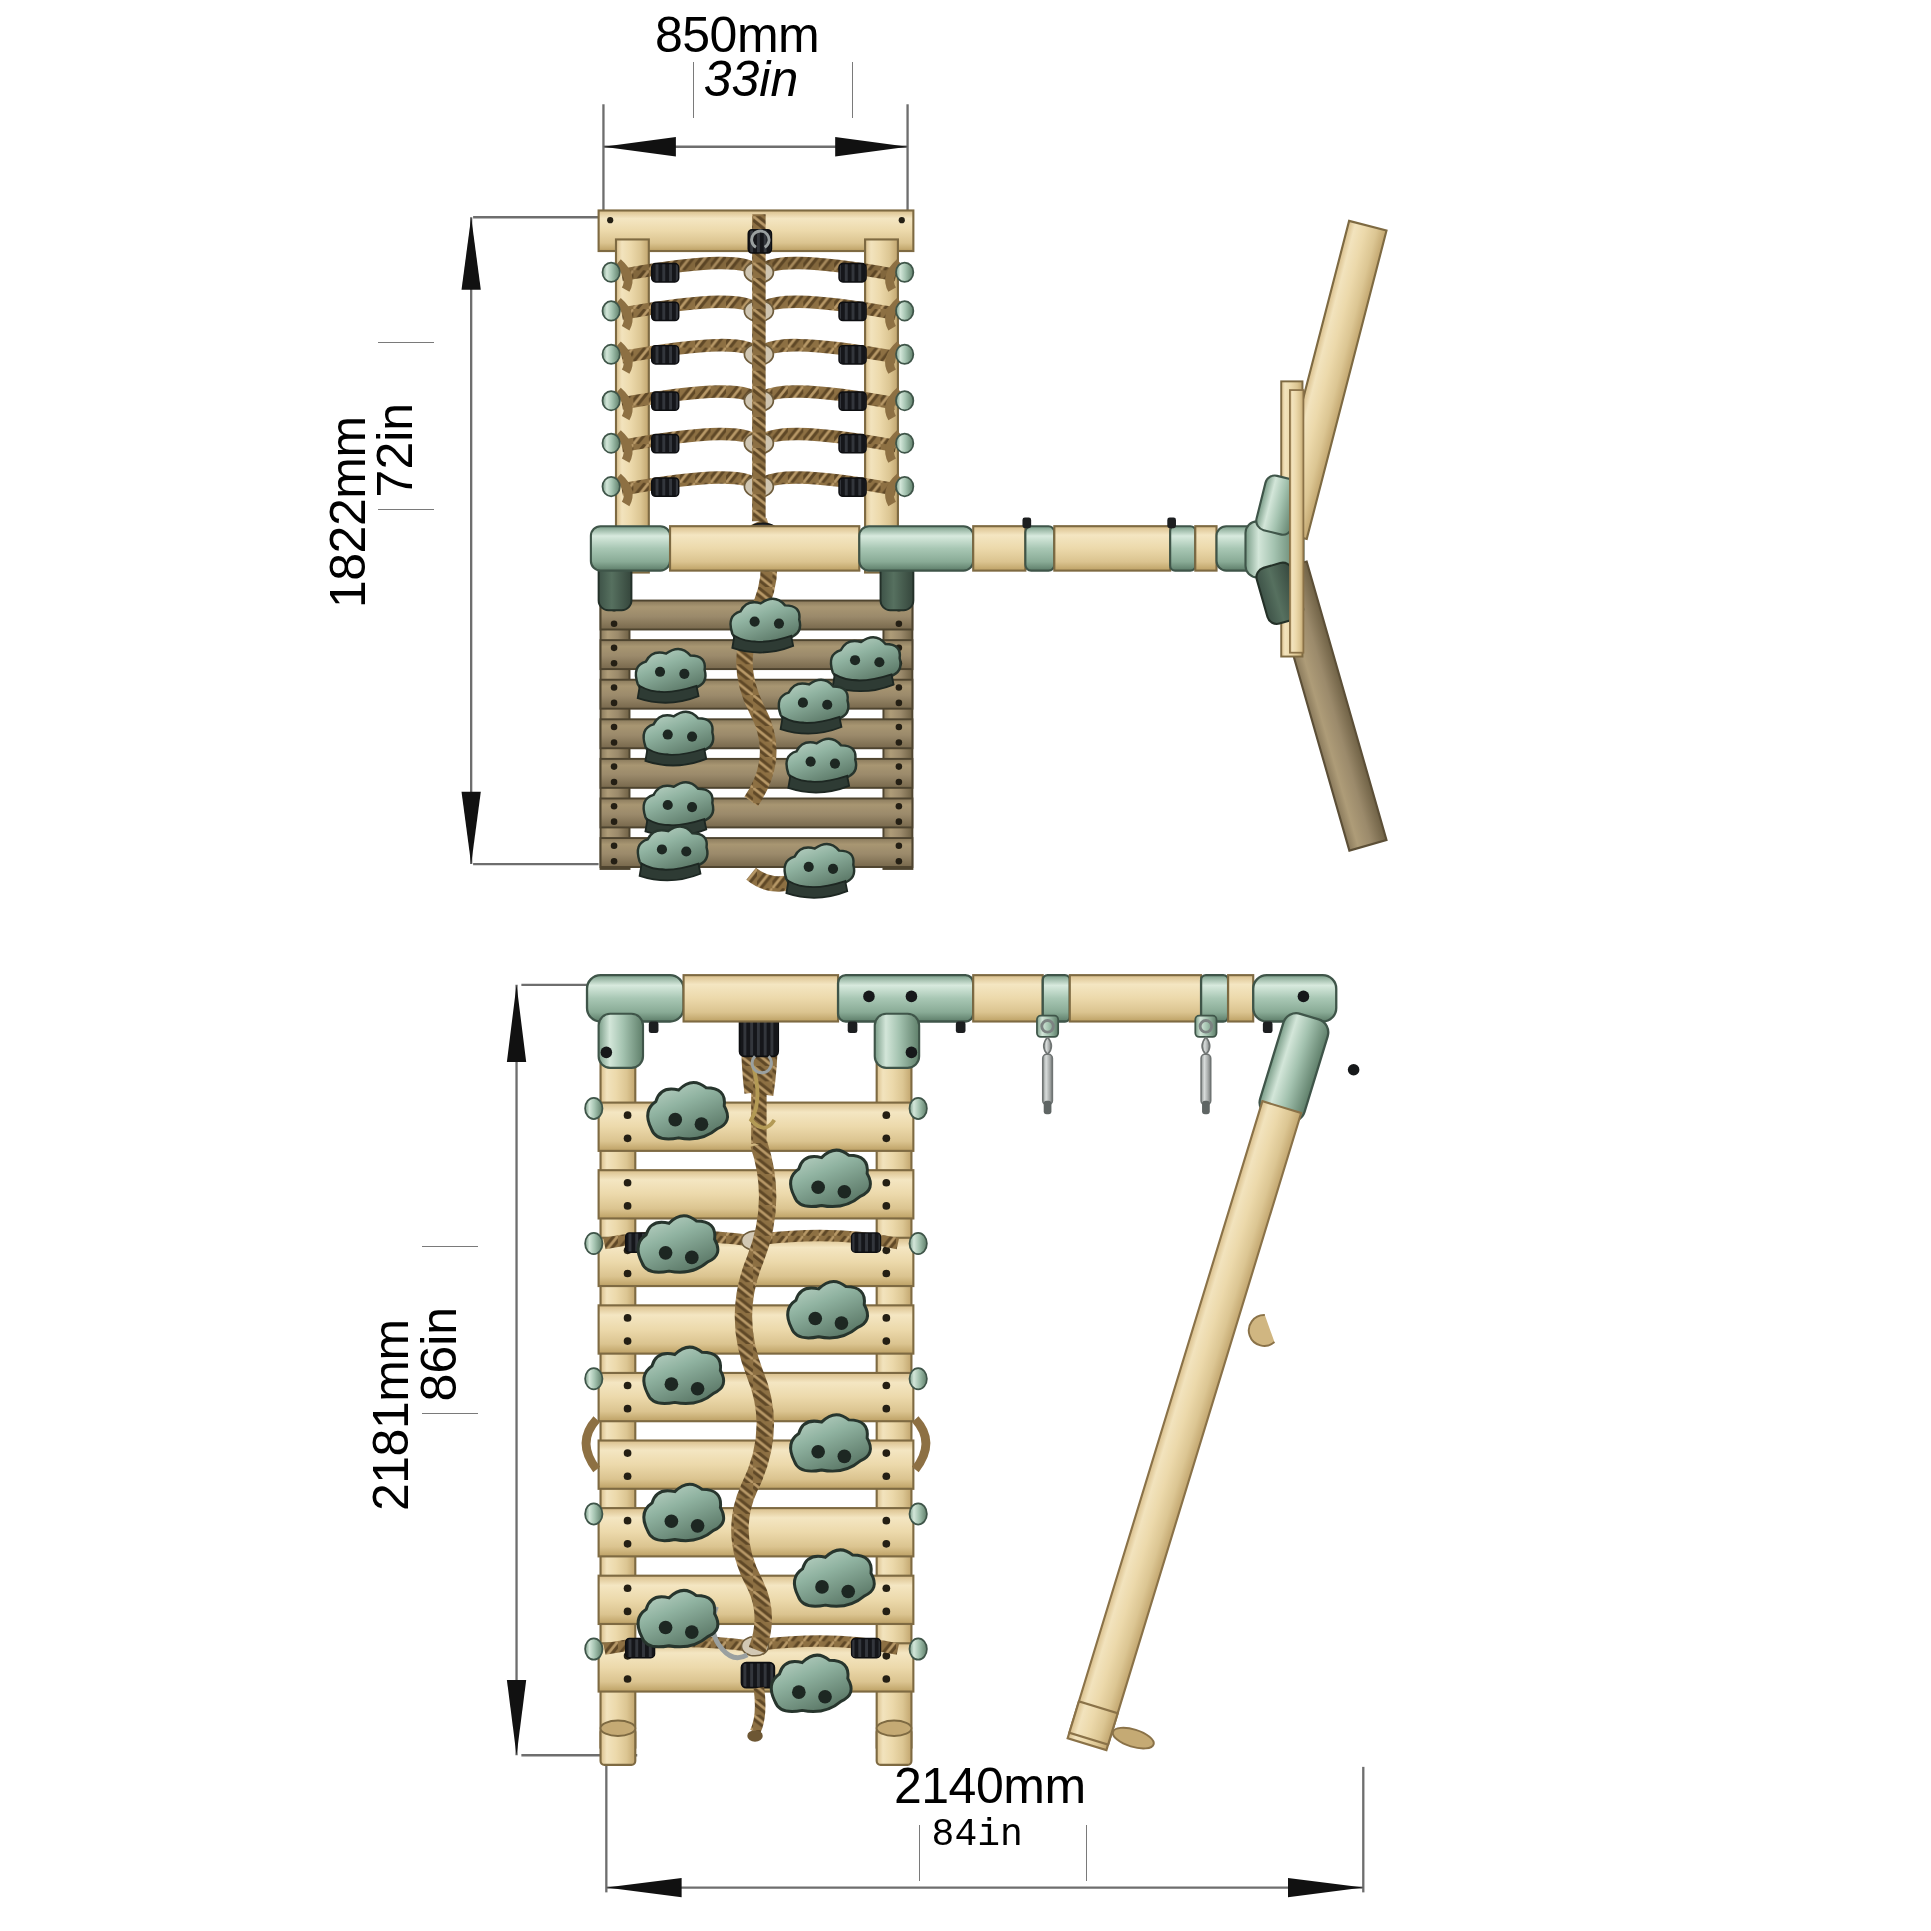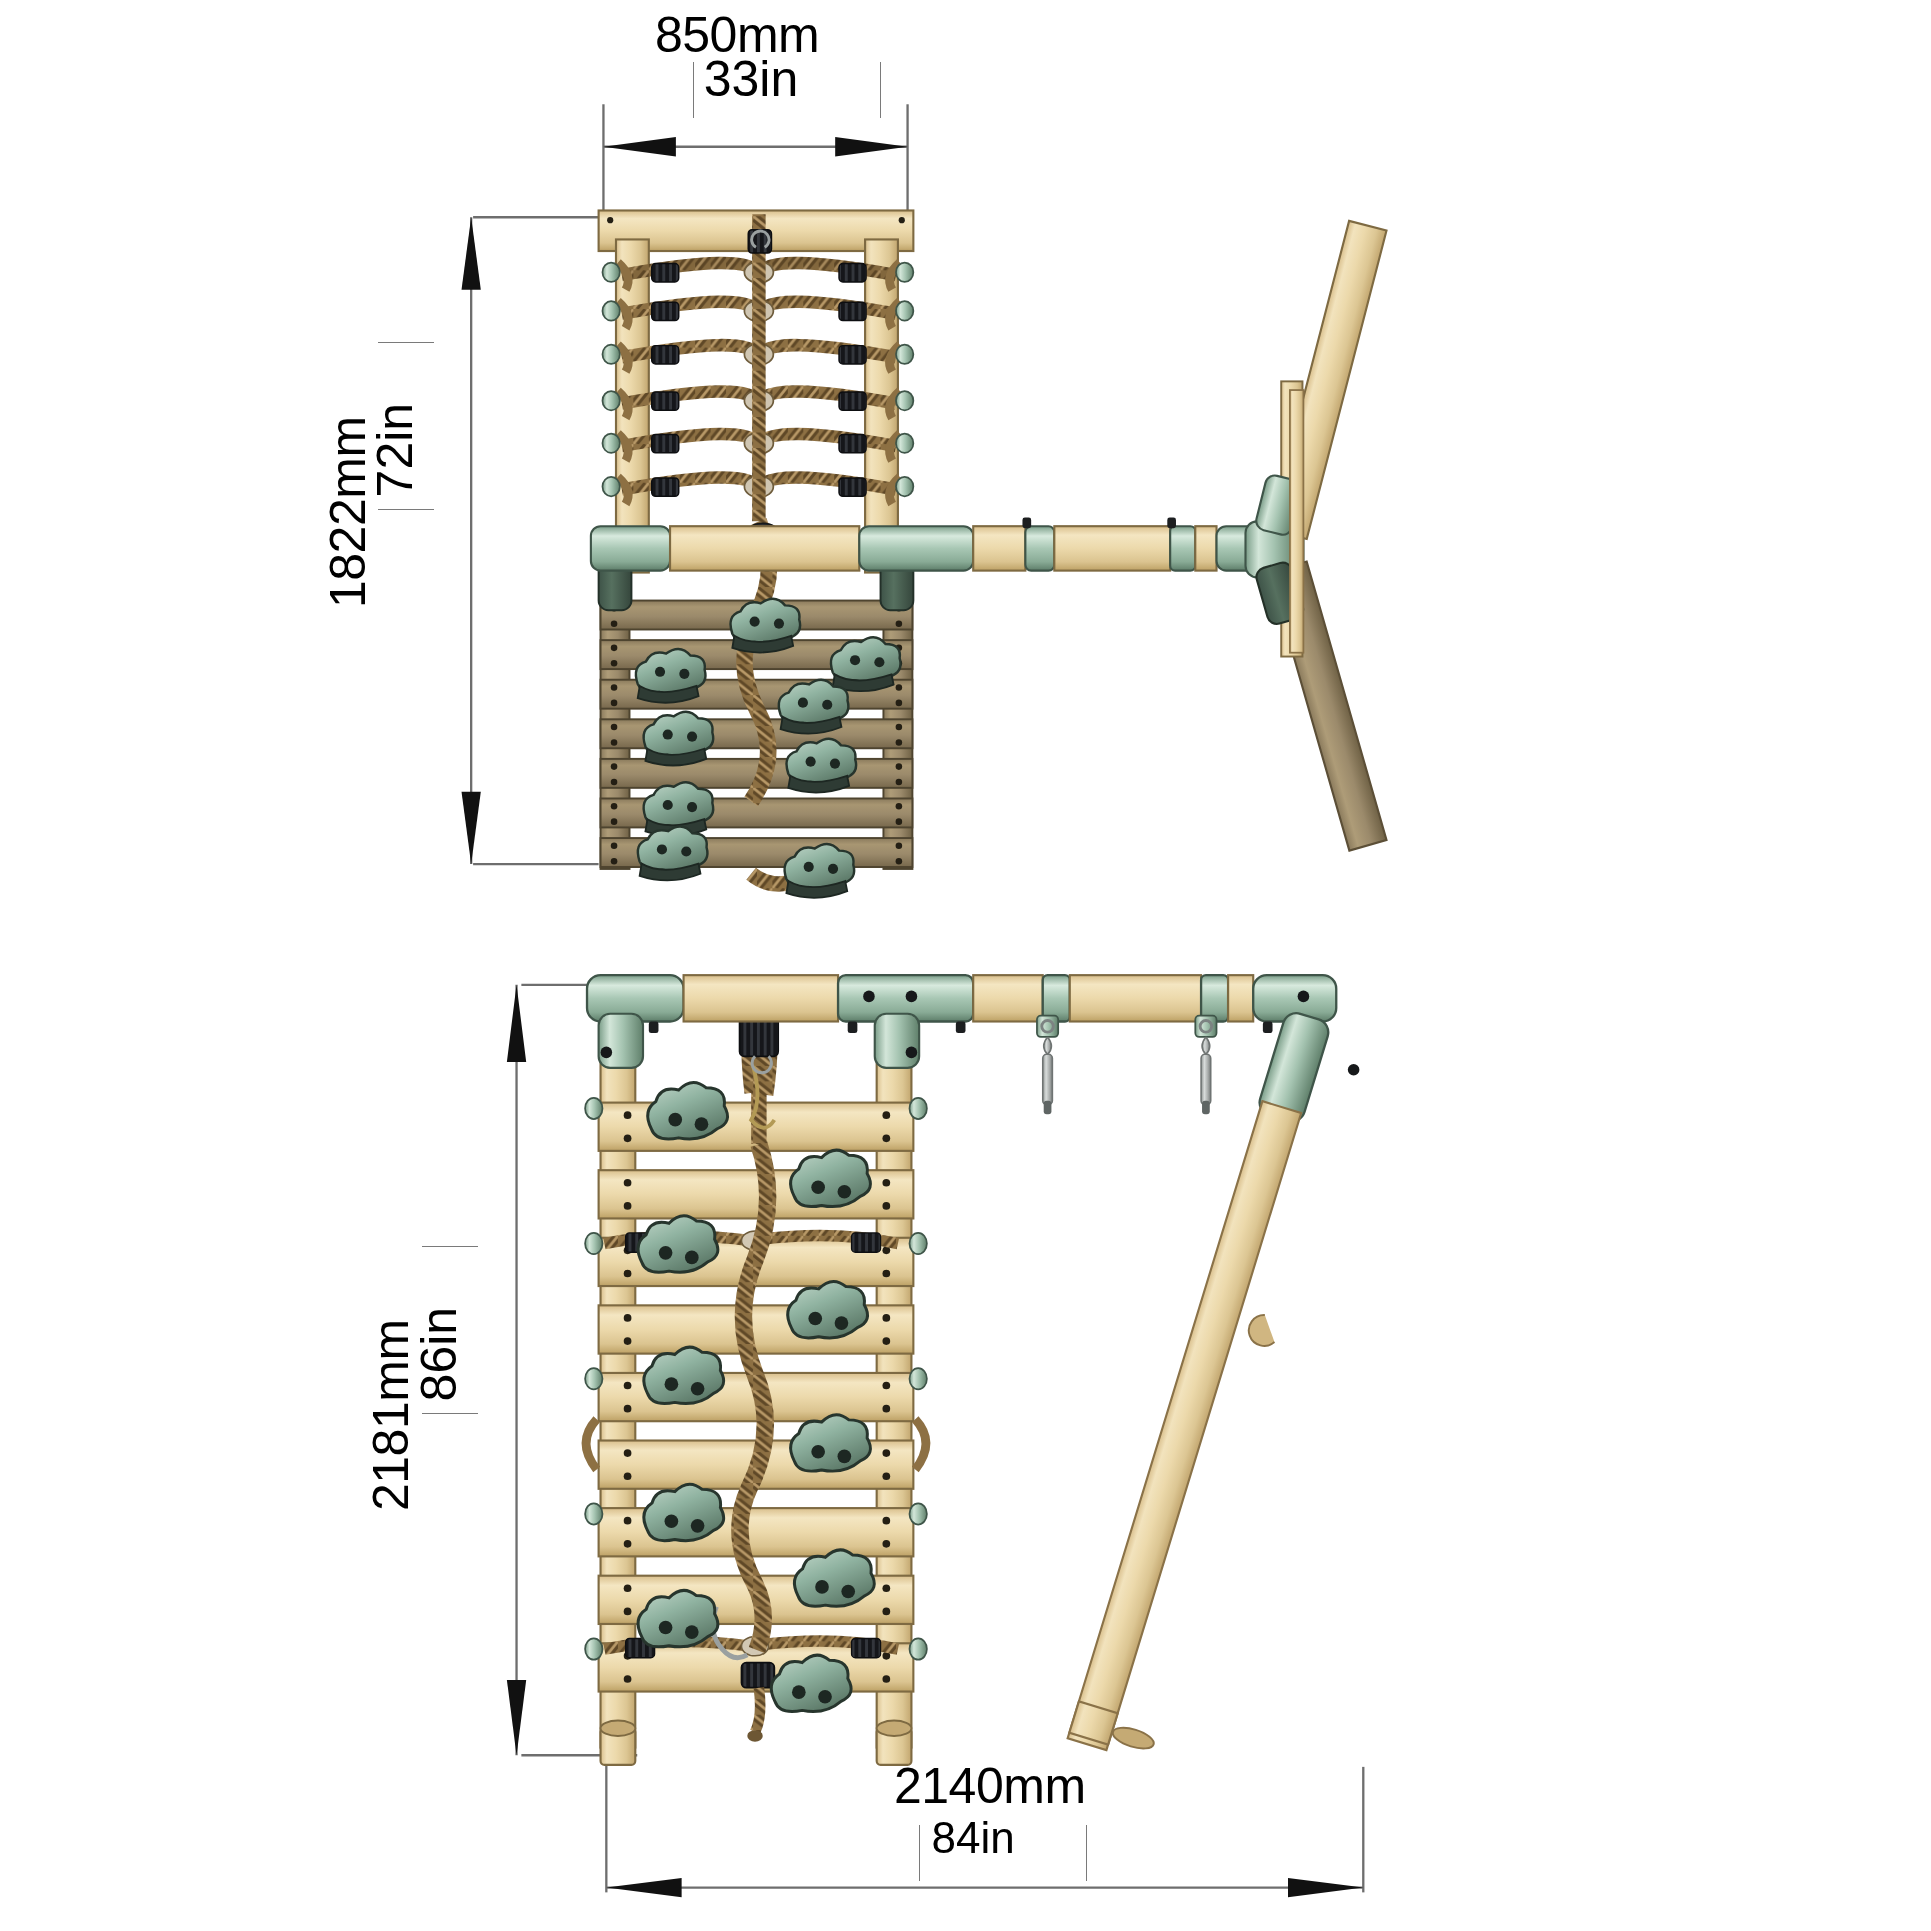--- a/index.html
+++ b/index.html
@@ -35,21 +35,21 @@
     width: 1931px; height: 1931px;
   }
 </style>
 </head>
 <body>
 
 <div id="page">
 
   <div class="dim-text" style="left:655px; top:5.8px;">850mm</div>
 
-  <div class="brk" style="left:693px; top:62px; width:188px; height:56px; border-left:1.9px solid #7a7a7a; border-right:1.9px solid #7a7a7a; border-top:none; border-bottom:none;">
+  <div class="brk" style="left:693px; top:62px; width:160px; height:56px; border-left:1.9px solid #7a7a7a; border-right:1.9px solid #7a7a7a; border-top:none; border-bottom:none;font-style:italic;">
     <span style="position:absolute; left:9.7px; top:-11.6px; font-size:50px; color:#000;">33in</span>
   </div>
 
   <div style="position:absolute; left:319px; top:608px; transform:rotate(-90deg); transform-origin:0 0;">
     <span class="dim-text" style="position:static; display:inline-block;">1822mm</span>
   </div>
 
   <div style="position:absolute; left:378px; top:510px; transform:rotate(-90deg); transform-origin:0 0;
               width:168px; height:56px; border-left:1.9px solid #7a7a7a; border-right:1.9px solid #7a7a7a;">
     <span style="position:absolute; left:11.6px; top:-11.6px; font-size:50px; color:#000;">72in</span>
@@ -60,21 +60,21 @@
   </div>
 
   <div style="position:absolute; left:422px; top:1414px; transform:rotate(-90deg); transform-origin:0 0;
               width:168px; height:56px; border-left:1.9px solid #7a7a7a; border-right:1.9px solid #7a7a7a;">
     <span style="position:absolute; left:11.6px; top:-11.6px; font-size:50px; color:#000;">86in</span>
   </div>
 
   <div class="dim-text" style="left:874px; top:1757px;margin-left:20px;">2140mm</div>
 
   <div class="brk" style="left:919px; top:1825px; width:168px; height:56px; border-left:1.9px solid #7a7a7a; border-right:1.9px solid #7a7a7a; border-top:none; border-bottom:none;">
-    <span style="position:absolute; left:11.6px; top:-11.6px; font-size:44px; color:#000;">84in</span>
+    <span style="position:absolute; left:11.6px; top:-11.6px; font-size:38px; color:#000;font-family:Liberation Mono, monospace;">84in</span>
   </div>
 
   <svg class="canvas" viewBox="0 0 2000 2000">
     <defs>
 
       <linearGradient id="woodV" x1="0" y1="0" x2="1" y2="0">
         <stop offset="0%" stop-color="#d9bf8c"></stop>
         <stop offset="18%" stop-color="#f2e3bd"></stop>
         <stop offset="45%" stop-color="#ecd9ab"></stop>
         <stop offset="75%" stop-color="#dcc693"></stop>

